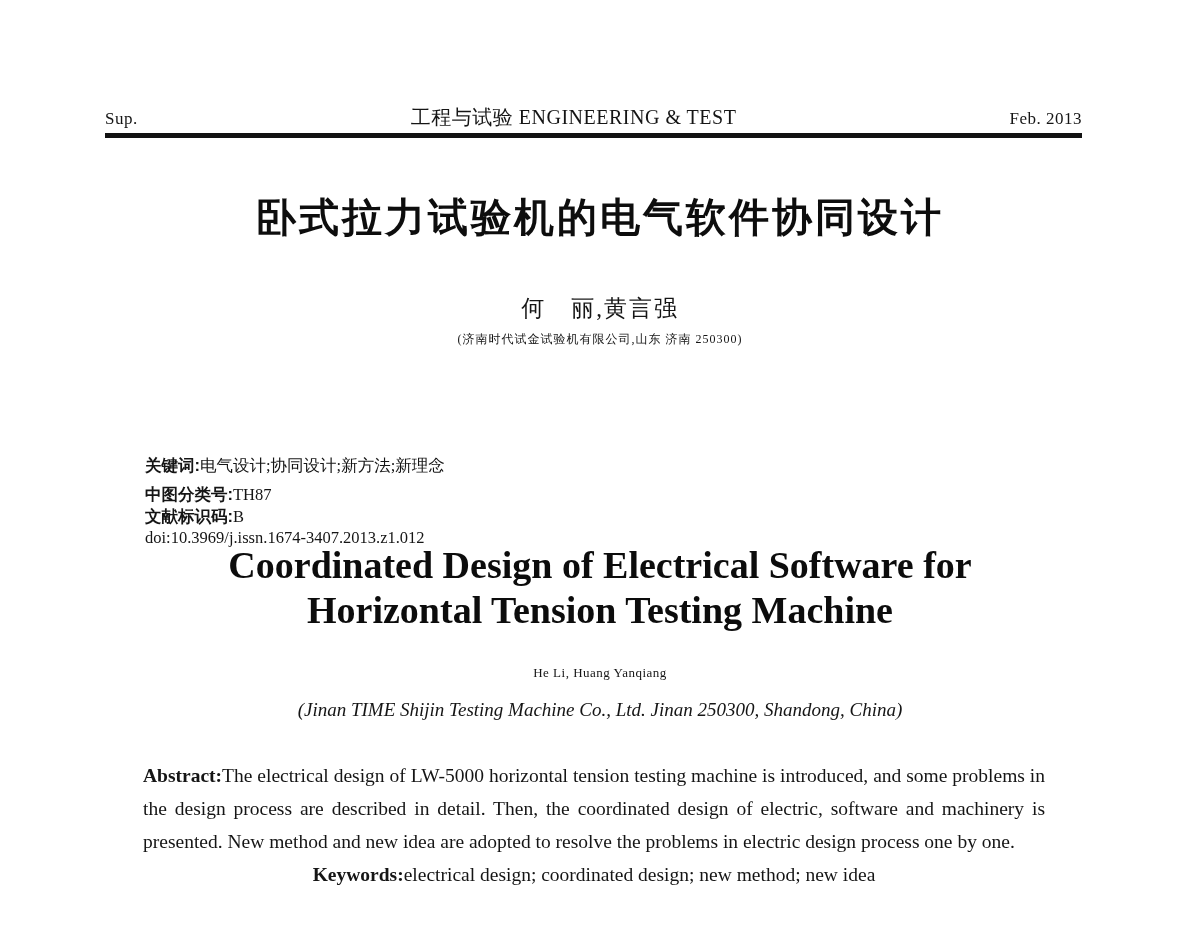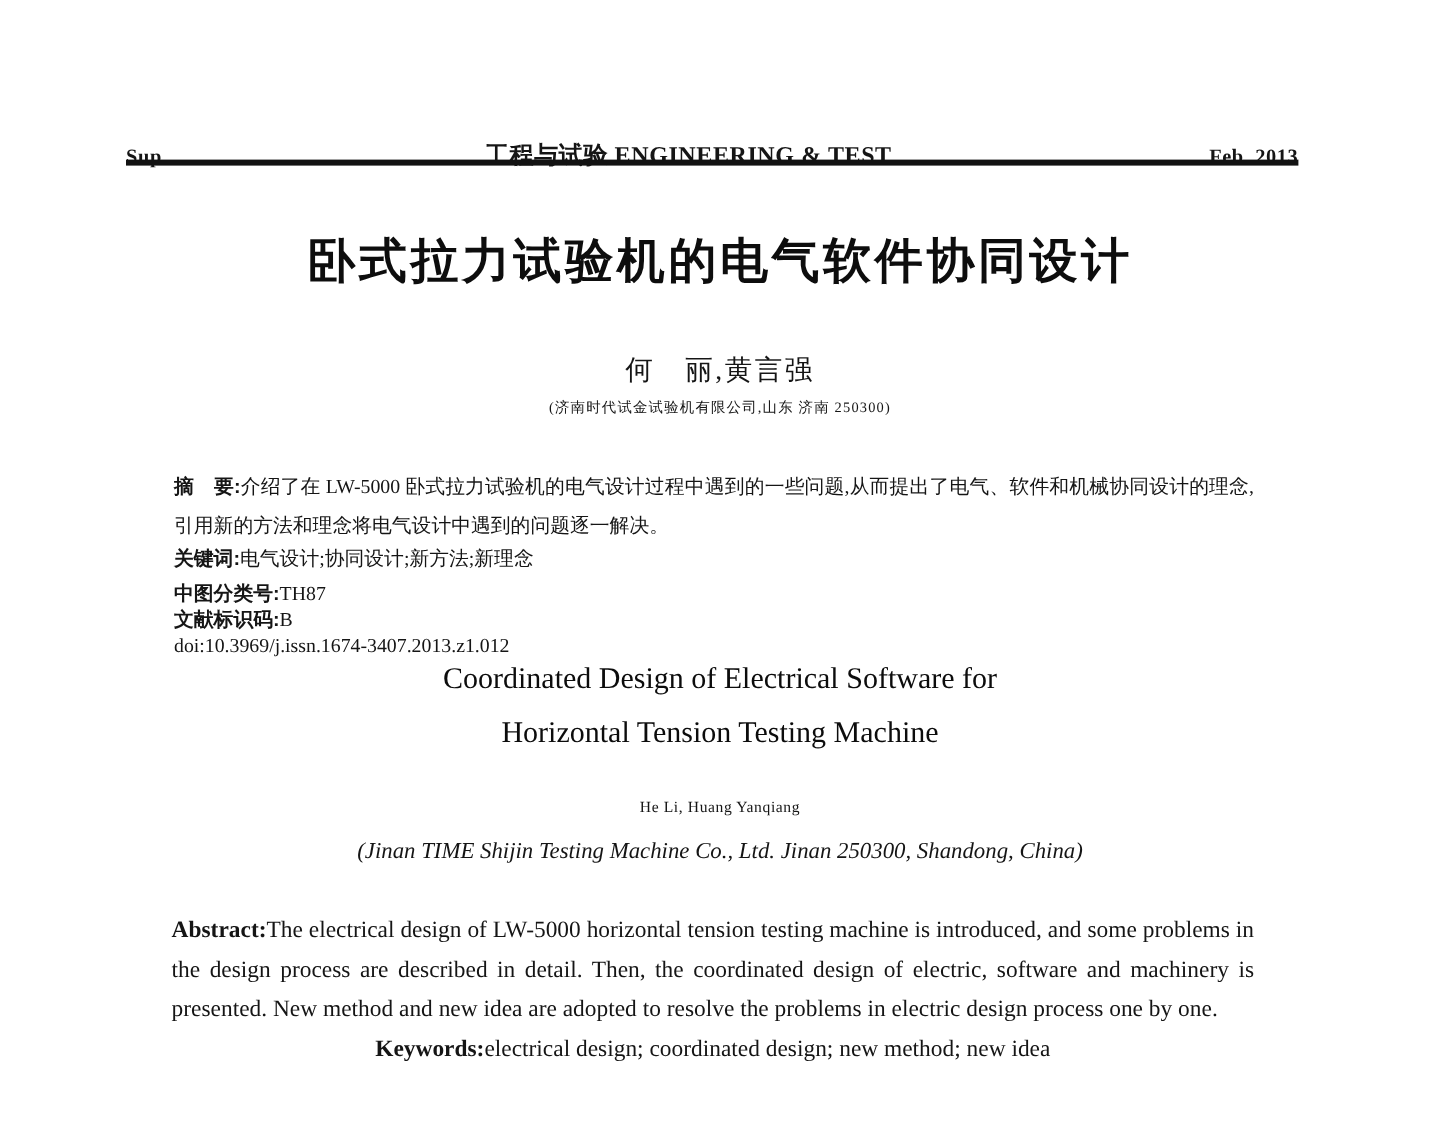--- a/index.html
+++ b/index.html
@@ -11,29 +11,28 @@
     margin: 0 auto;
     background: #ffffff;
     color: #151515;
     font-family: "Liberation Serif", "DejaVu Serif", serif;
     overflow: hidden;
   }
 
   
   .journal-header {
     position: absolute;
-    top: 116px;
+    top: 104px;
     left: 105px;
     right: 118px;
     display: flex;
     justify-content: space-between;
     align-items: baseline;
     font-size: 17px;
     letter-spacing: 0.5px;
-    font-weight: bold;
   }
   .journal-header .center { font-size: 20px; }
 
   .header-rule {
     position: absolute;
     top: 133px;
     left: 105px;
     right: 118px;
     height: 5px;
     background: #121212;
@@ -105,22 +104,22 @@
   .cn-meta .seg2 { width: 230px; }
   .cn-meta .seg3 { flex: 1; }
 
   
   .en-title {
     position: absolute;
     top: 543px;
     left: 0;
     width: 100%;
     text-align: center;
-    font-weight: normal;
-    font-size: 25px;
+    font-weight: bold;
+    font-size: 38px;
     line-height: 45px;
     color: #0c0c0c;
   }
   .en-authors {
     position: absolute;
     top: 665px;
     left: 0;
     width: 100%;
     text-align: center;
     font-size: 13px;
@@ -159,23 +158,20 @@
   </div>
 
   <div class="header-rule"></div>
 
   <h1 class="cn-title">卧式拉力试验机的电气软件协同设计</h1>
 
   <div class="cn-authors">何　丽,黄言强</div>
 
   <div class="cn-affiliation">(济南时代试金试验机有限公司,山东 济南 250300)</div>
 
-  <div class="cn-abstract">
-    <span class="label">摘　要:</span><span>介绍了在 LW-5000 卧式拉力试验机的电气设计过程中遇到的一些问题,从而提出了电气、软件和机械协同设计的理念,引用新的方法和理念将电气设计中遇到的问题逐一解决。</span>
-  </div>
 
   <div class="cn-keywords">
     <span class="label">关键词:</span><span>电气设计;协同设计;新方法;新理念</span>
   </div>
 
   <div class="cn-meta">
     <span class="seg1">
       <span class="label">中图分类号:</span><span>TH87</span>
     </span>
     <span class="seg2">

